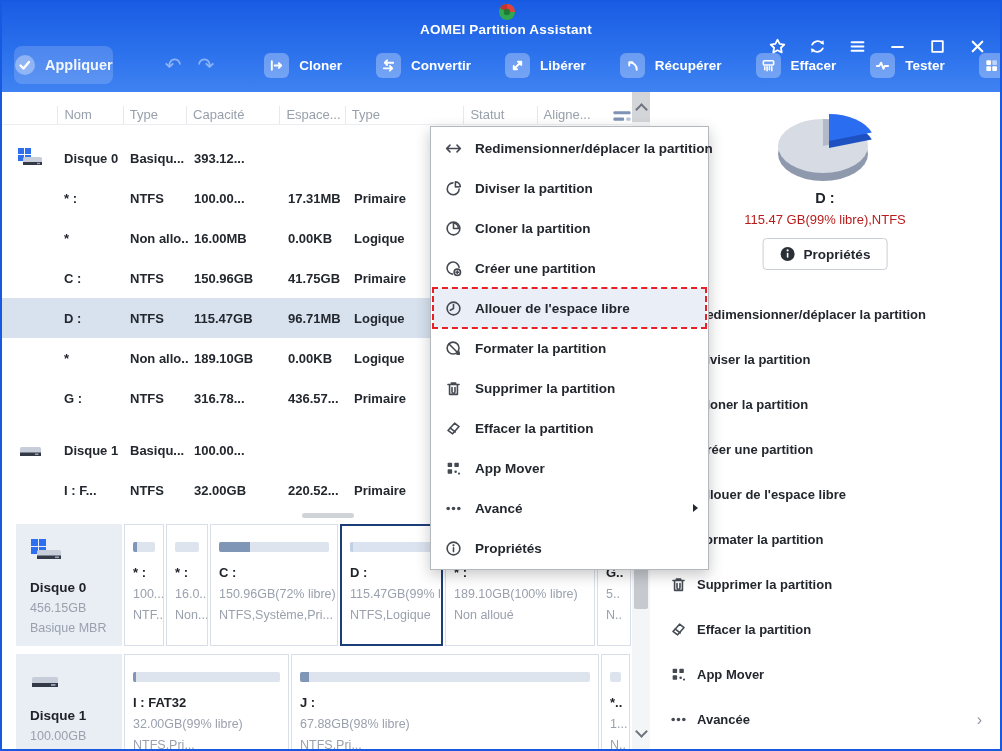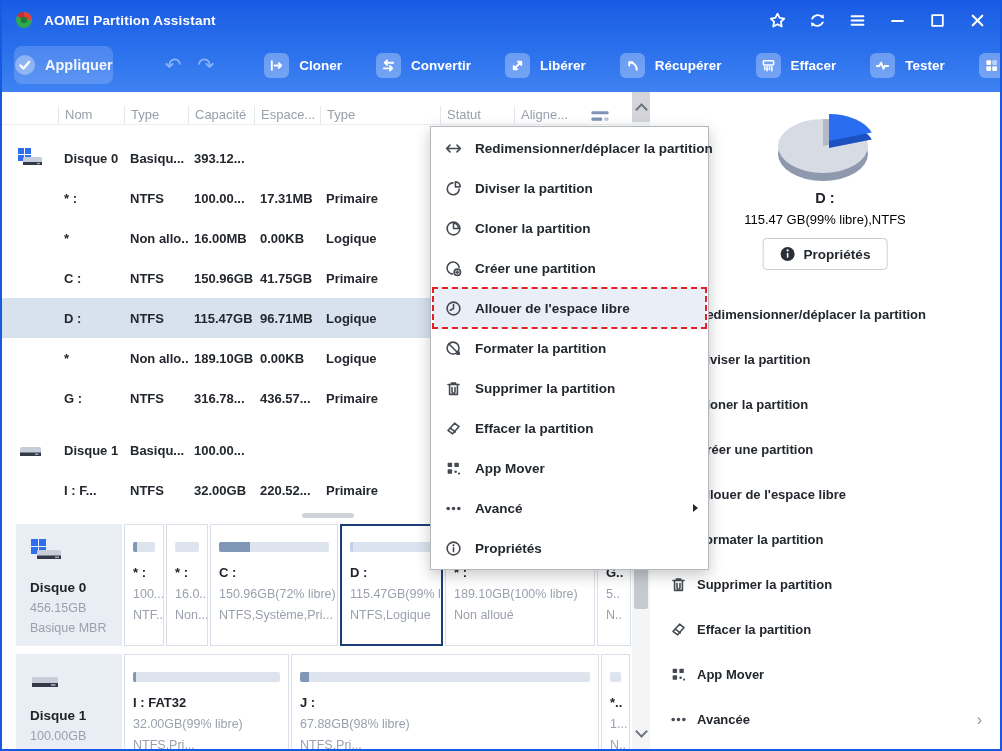--- a/index.html
+++ b/index.html
@@ -1,21 +1,21 @@
 <!DOCTYPE html>
 <html><head>
 <meta charset="utf-8">
 <style>
   html,body{margin:0;padding:0;background:#5a5a5a;}
   .window{position:relative;width:1002px;height:751px;box-sizing:border-box;border:2px solid #1759e0;
     font-family:"Liberation Sans","DejaVu Sans",sans-serif;background:#fff;overflow:hidden;}
   
   .topbar{position:absolute;left:0;top:0;width:100%;height:90px;
     background:linear-gradient(180deg,#1a5ce4 0%,#2b71ec 55%,#3f82f2 100%);}
-  .titlebar{position:absolute;left:0;top:0;width:100%;height:36px;display:flex;align-items:center;}
+  .titlebar{position:absolute;left:0;top:0;width:100%;height:36px;display:flex;align-items:center;flex-direction:column;}
   .app-logo{margin-left:12px;width:20px;height:20px;flex:none;}
   .app-title{margin-left:10px;color:#fff;font-size:13.5px;font-weight:bold;letter-spacing:.2px;}
   .tb-icons{margin-left:auto;margin-right:14px;display:flex;align-items:center;gap:22px;}
   .tb-ic{width:18px;height:18px;display:flex;align-items:center;justify-content:center;cursor:default;}
   .wi{stroke:#fff;fill:none;stroke-width:1.7;stroke-linecap:round;stroke-linejoin:round;}
   .wif{fill:#fff;stroke:none;}
   .toolbar{position:absolute;left:0;top:36px;width:100%;height:54px;display:flex;align-items:center;}
   .apply-btn{margin-left:12px;width:134px;height:38px;border-radius:8px;background:rgba(255,255,255,.17);
     display:flex;align-items:center;justify-content:center;gap:9px;color:rgba(255,255,255,.92);
     font-size:14.5px;font-weight:bold;}
@@ -26,21 +26,21 @@
     display:flex;align-items:center;justify-content:center;flex:none;}
   .tool-label{color:#fff;font-size:13.5px;font-weight:bold;}
   
   .main{position:absolute;left:0;top:90px;width:998px;height:657px;background:#fff;}
   
   .thead{position:absolute;left:0;top:0;width:630px;height:32px;display:flex;align-items:flex-end;
     color:#98a0ab;font-size:13px;border-bottom:1px solid #eceef1;}
   .hc{box-sizing:border-box;padding-left:6px;border-left:1px solid #e6e8ec;height:18px;line-height:18px;
     white-space:nowrap;overflow:hidden;}
   .hc:first-child{border-left:none;}
-  .c0{width:56px;} .c1{width:66px;} .c2{width:64px;} .c3{width:66px;} .c4{width:66px;}
+  .c0{width:56px;} .c1{width:66px;} .c2{width:64px;} .c3{width:66px;} .c4{width:66px;margin-left:28px;}
   .c5{width:120px;} .c6{width:74px;} .c7{width:62px;}
   .hdr-listicon{margin-left:14px;display:flex;}
   
   .row{position:absolute;left:0;width:630px;height:40px;display:flex;align-items:center;
     font-size:13px;font-weight:bold;color:#23272e;}
   .row .cell{box-sizing:border-box;padding-left:6px;white-space:nowrap;overflow:hidden;}
   .row.sel{background:#d8e2ef;}
   .rowicon{width:56px;display:flex;justify-content:center;}
   
   .vscroll{position:absolute;left:630px;top:0;width:18px;height:657px;background:#f4f5f7;z-index:5;}
@@ -48,21 +48,21 @@
   .vs-thumb{position:absolute;left:2px;top:475px;width:14px;height:42px;background:#c6c9ce;border-radius:2px;}
   .vs-down{position:absolute;left:0;bottom:4px;width:18px;height:24px;display:flex;align-items:center;justify-content:center;}
   .chev{width:7px;height:7px;border-left:2px solid #6e747d;border-bottom:2px solid #6e747d;}
   .chev.up{transform:rotate(135deg);margin-top:4px;}
   .chev.down{transform:rotate(-45deg);margin-bottom:4px;}
   .hthumb{position:absolute;left:300px;top:421px;width:52px;height:5px;border-radius:3px;background:#d0d3d8;}
   
   .rpanel{position:absolute;left:648px;top:0;width:350px;height:657px;background:#fff;}
   .pie-wrap{position:absolute;left:0;top:18px;width:350px;display:flex;justify-content:center;}
   .drive-label{position:absolute;left:0;top:98px;width:350px;text-align:center;font-size:14.5px;font-weight:bold;color:#20242a;}
-  .drive-info{position:absolute;left:0;top:120px;width:350px;text-align:center;font-size:13px;color:#000000;}
+  .drive-info{position:absolute;left:0;top:120px;width:350px;text-align:center;font-size:13px;color:#b91c1c;}
   .props-btn{position:absolute;left:50%;transform:translateX(-50%);top:146px;height:30px;padding:0 16px;
     display:inline-flex;align-items:center;gap:8px;background:#fff;border:1px solid #c9ced6;border-radius:4px;
     font-size:13.5px;font-weight:bold;color:#23272e;white-space:nowrap;}
   .actions{position:absolute;left:0;top:200px;width:350px;}
   .action{height:45px;display:flex;align-items:center;padding-left:20px;font-size:13px;font-weight:bold;color:#23272e;}
   .action .al{margin-left:10px;white-space:nowrap;overflow:hidden;}
   .action .sub{margin-left:auto;margin-right:18px;color:#8d95a1;font-size:16px;font-weight:normal;}
   
   .menu{position:absolute;left:428px;top:34px;width:277px;background:#fff;border:1px solid #b3b7be;
     box-shadow:0 5px 14px rgba(0,0,0,.22);z-index:30;padding:1px 0;}

